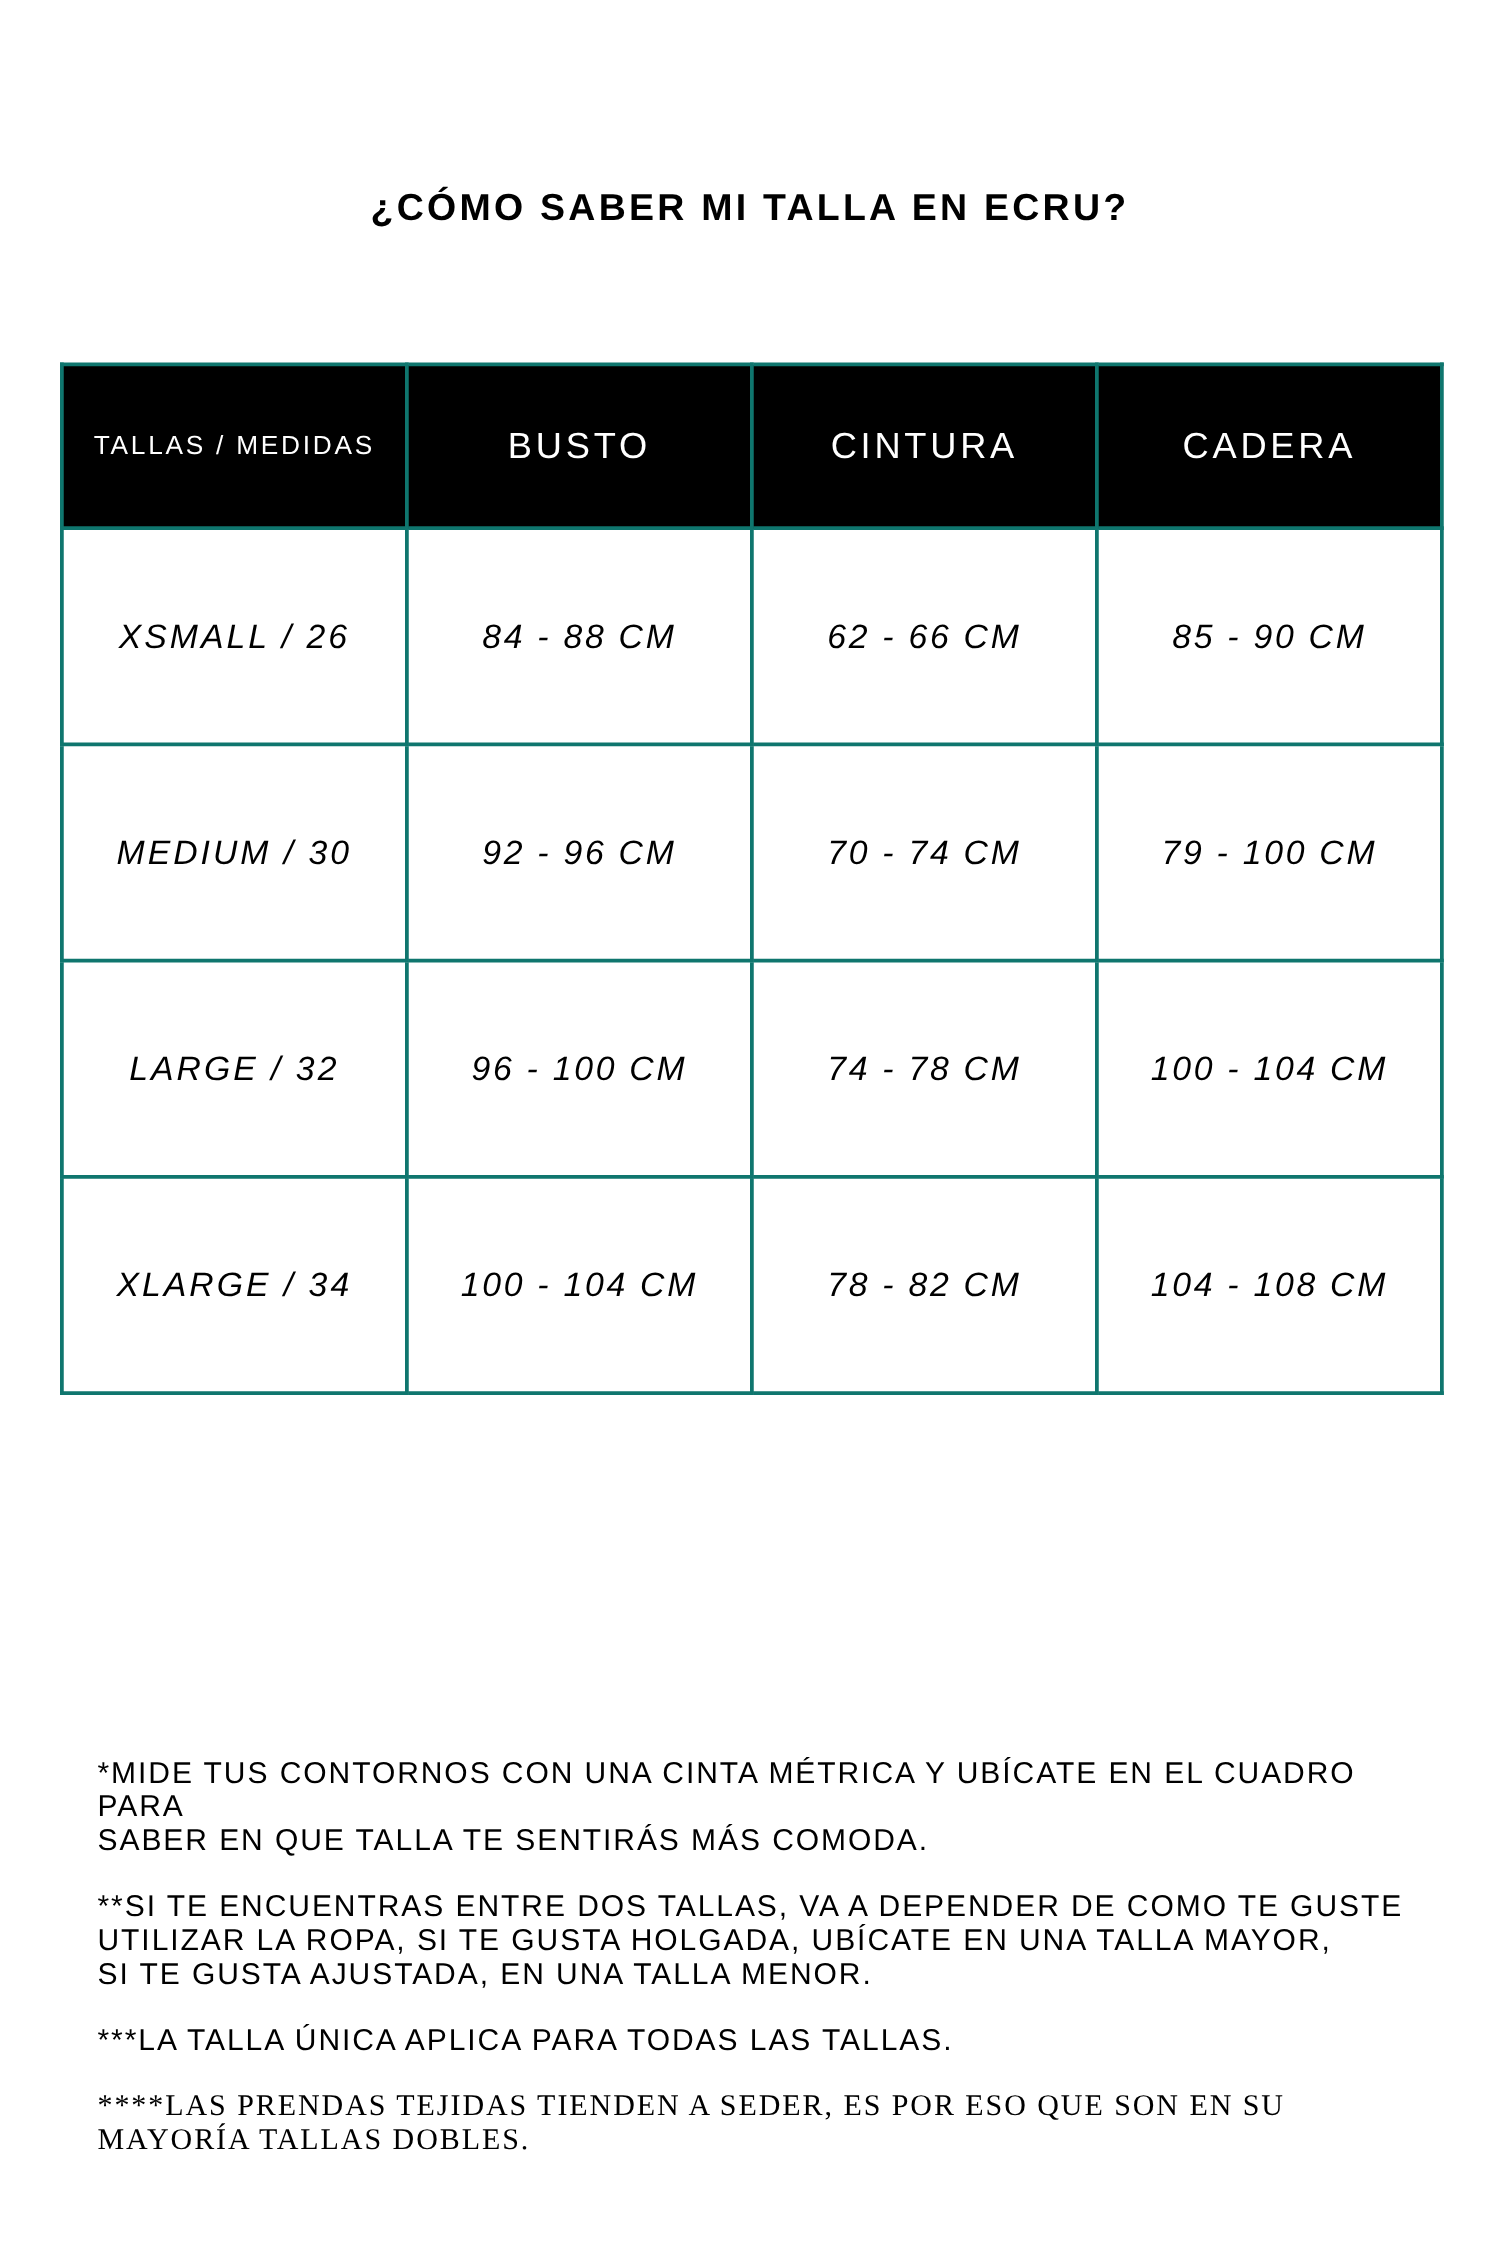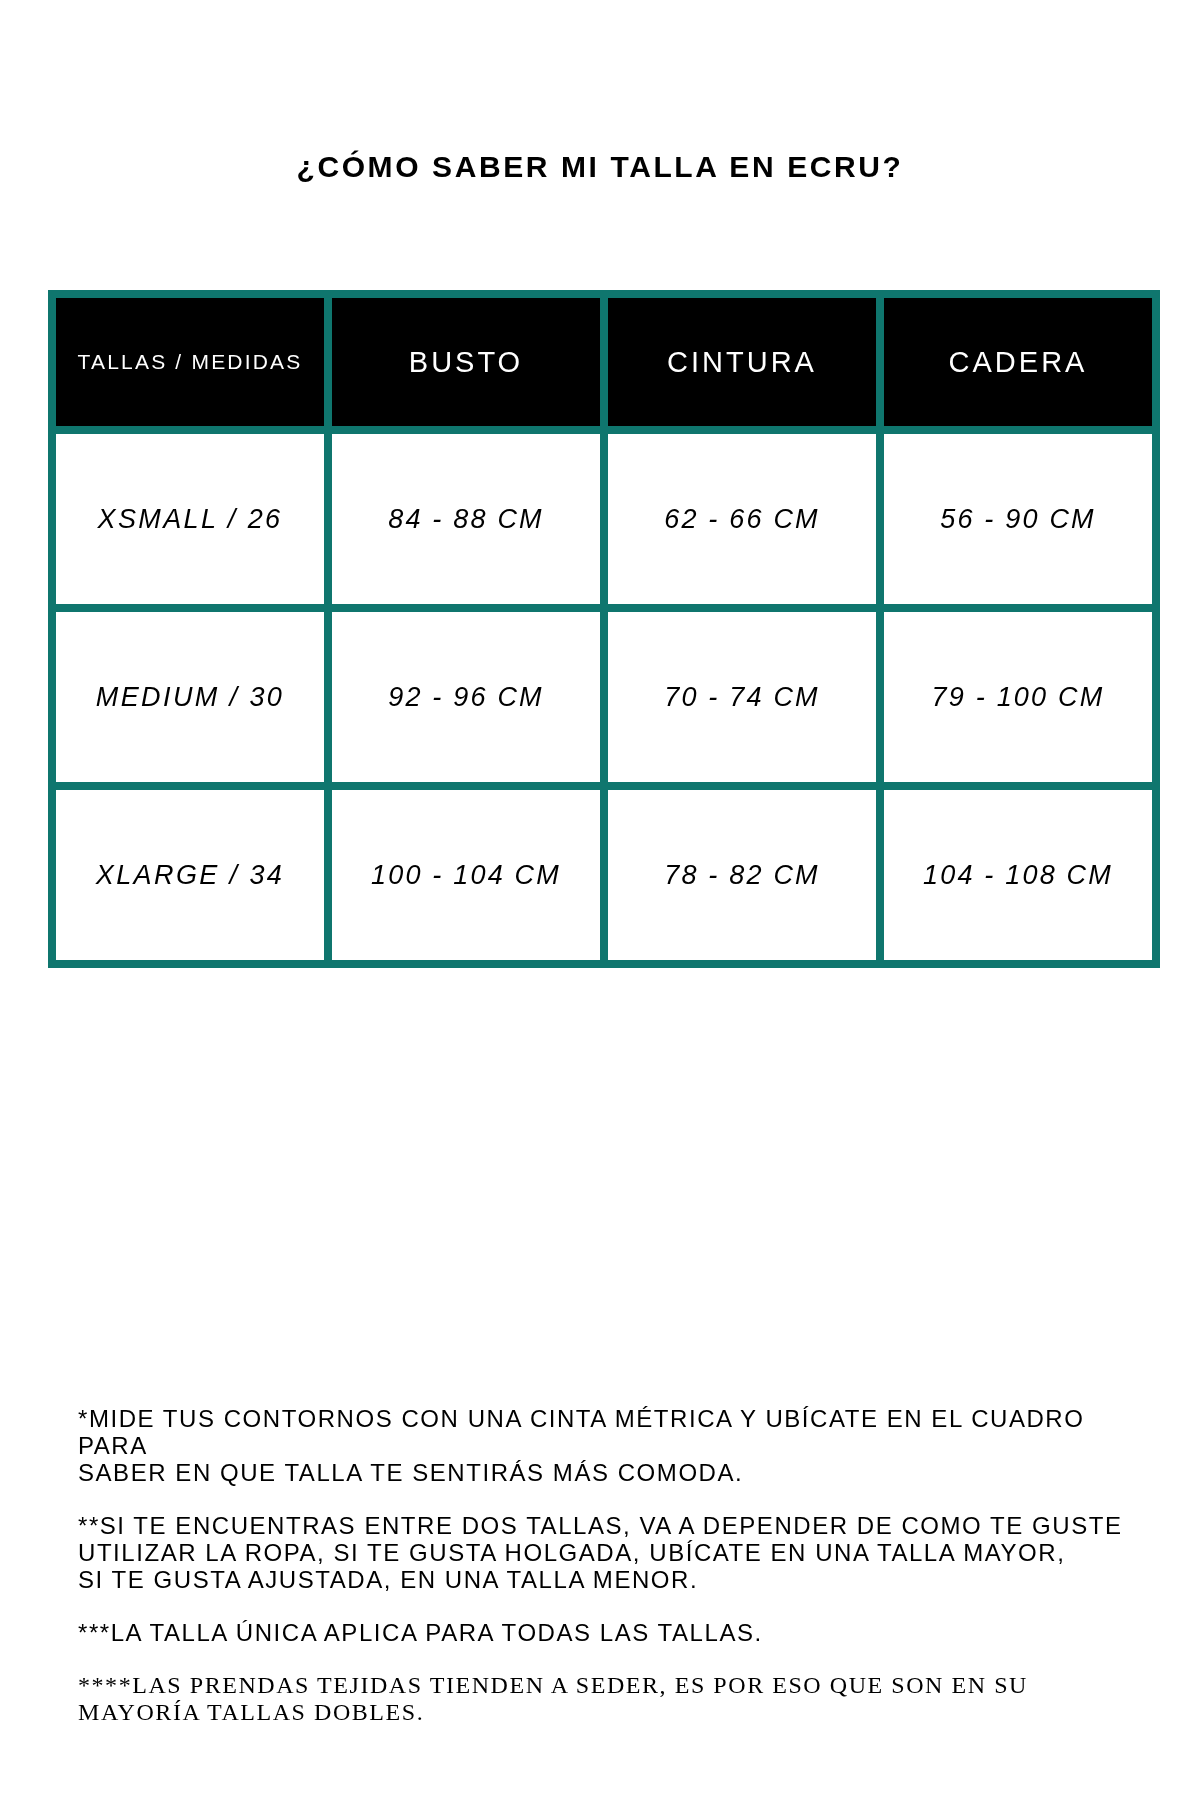--- a/index.html
+++ b/index.html
@@ -35,21 +35,21 @@
   .size-table {
     position: absolute;
     top: 290px;
     left: 48px;
     width: 1104px;
     border-collapse: collapse;
     table-layout: fixed;
   }
   .size-table th,
   .size-table td {
-    border: 8px solid #0f766e;
+    border: 3px solid #0f766e;
     text-align: center;
     vertical-align: middle;
   }
   .size-table thead th {
     background: #000;
     color: #fff;
     height: 126px;
     font-size: 29px;
     font-weight: normal;
     letter-spacing: 3px;
@@ -111,27 +111,33 @@
         <th>BUSTO</th>
         <th>CINTURA</th>
         <th>CADERA</th>
       </tr>
     </thead>
     <tbody>
       <tr>
         <td class="sizecell">XSMALL / 26</td>
         <td>84 - 88 CM</td>
         <td>62 - 66 CM</td>
-        <td>56 - 90 CM</td>
+        <td>85 - 90 CM</td>
       </tr>
       <tr>
         <td class="sizecell">MEDIUM / 30</td>
         <td>92 - 96 CM</td>
         <td>70 - 74 CM</td>
         <td>79 - 100 CM</td>
+      </tr>
+      <tr>
+        <td class="sizecell">LARGE / 32</td>
+        <td>96 - 100 CM</td>
+        <td>74 - 78 CM</td>
+        <td>100 - 104 CM</td>
       </tr>
       <tr>
         <td class="sizecell">XLARGE / 34</td>
         <td>100 - 104 CM</td>
         <td>78 - 82 CM</td>
         <td>104 - 108 CM</td>
       </tr>
     </tbody>
   </table>
 

